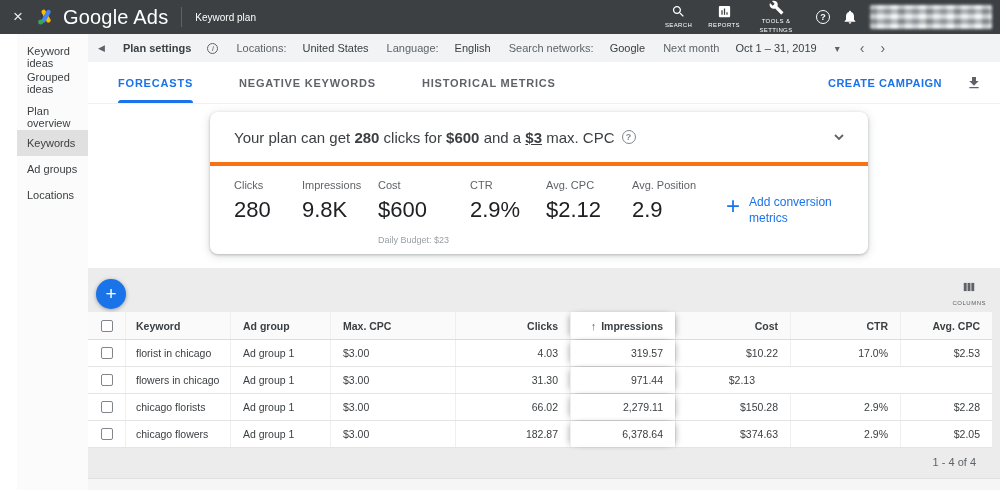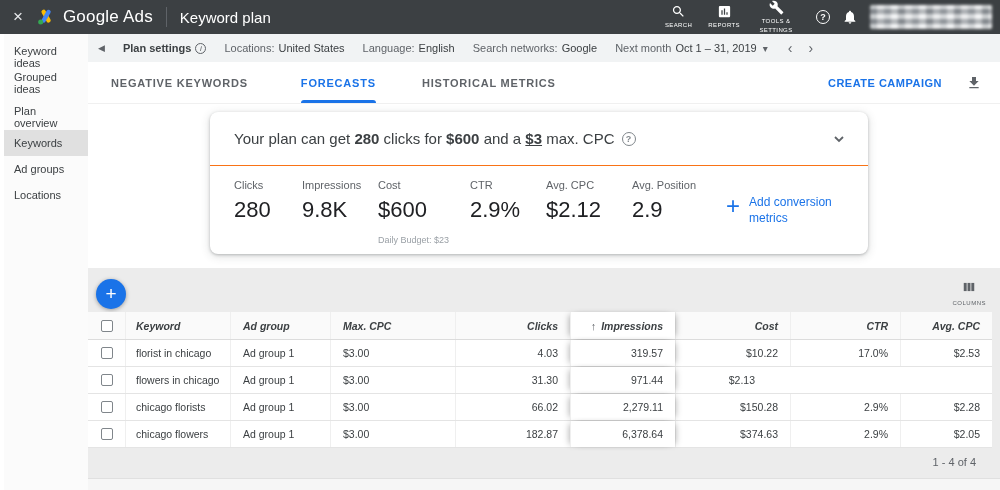--- a/index.html
+++ b/index.html
@@ -5,52 +5,52 @@
   * { margin:0; padding:0; box-sizing:border-box; }
   body { background:#ddd; }
   .page { position:relative; width:1000px; height:490px; background:#fff;
           font-family:"Liberation Sans", sans-serif; overflow:hidden; }
 
   
   .topbar { position:absolute; left:0; top:0; width:100%; height:34px; background:#3c4043;
             display:flex; align-items:center; color:#fff; z-index:10; }
   .close { font-size:17px; color:#e8eaed; padding:0 13px; cursor:pointer; }
   .logo svg { display:block; }
-  .brand { font-size:17px; margin-left:7px; letter-spacing:.2px; }
+  .brand { font-size:20px; margin-left:7px; letter-spacing:.2px; }
   .tb-div { width:1px; height:20px; background:#5f6368; margin:0 13px; }
-  .ptitle { font-size:15px; }
+  .ptitle { font-size:10px; }
   .spacer { flex:1; }
   .tb-action { display:flex; flex-direction:column; align-items:center; margin-right:16px; cursor:pointer; }
   .tb-action svg { display:block; }
   .tb-action .lbl { font-size:6px; letter-spacing:.4px; margin-top:2px; text-align:center;
                     max-width:40px; line-height:1.35; }
   .help-circle { width:14px; height:14px; border:1.5px solid #fff; border-radius:50%; font-size:9px;
                  font-weight:bold; display:flex; align-items:center; justify-content:center;
                  margin:0 12px 0 4px; cursor:pointer; flex:none; }
   .bell { margin-right:12px; cursor:pointer; display:flex; }
   .account-blur { width:122px; height:24px; margin-right:8px; border-radius:2px;
     background-image:
       repeating-linear-gradient(0deg, rgba(255,255,255,.55) 0 5px, rgba(110,115,120,.45) 5px 10px),
       repeating-linear-gradient(90deg, #8f949a 0 7px, #dcdee1 7px 14px, #a7acb2 14px 21px, #eceef0 21px 28px);
     filter:blur(1.5px); cursor:pointer; }
 
   
-  .sidebar { position:absolute; left:4px; top:34px; width:88px; bottom:0; background:#fbfbfb;
+  .sidebar { position:absolute; left:17px; top:34px; width:88px; bottom:0; background:#fbfbfb;
              padding-top:10px; border-right:1px solid #f0f0f0; }
   .side-item { height:26px; display:flex; align-items:center; padding:0 10px; font-size:11px;
                color:#3c4043; cursor:pointer; }
   .side-item.selected { background:#e0e0e0; }
   .side-group2 { margin-top:8px; }
 
   
   .settingsbar { position:absolute; left:88px; top:34px; right:0; height:28px; background:#f1f3f4;
                  display:flex; align-items:center; font-size:11px; color:#5f6368; gap:18px;
                  padding-left:10px; }
   .back { font-size:9px; cursor:pointer; color:#5f6368; }
-  .sb-group { display:flex; align-items:center; gap:4px; cursor:pointer; white-space:nowrap;text-align:right; }
+  .sb-group { display:flex; align-items:center; gap:16px; cursor:pointer; white-space:nowrap;text-align:right; }
   .sb-strong { color:#3c4043; font-weight:bold; }
   .sb-val { color:#3c4043; }
   .info-circle { width:11px; height:11px; border:1px solid #5f6368; border-radius:50%; font-size:8px;
                  display:inline-flex; align-items:center; justify-content:center; font-style:italic; }
   .caret { font-size:10px; color:#5f6368; margin-left:2px; }
   .pager-arrows { display:flex; gap:16px; font-size:14px; color:#5f6368; margin-left:2px; }
   .pager-arrows span { cursor:pointer; line-height:1; }
 
   
   .tabsrow { position:absolute; left:88px; top:62px; right:0; height:42px; background:#fff;
@@ -65,21 +65,21 @@
   .create { margin-left:auto; font-size:11px; font-weight:bold; letter-spacing:.5px; color:#1a73e8;
             cursor:pointer; white-space:nowrap; }
   .dl { margin:0 18px 0 24px; cursor:pointer; display:flex; }
 
   
   .card-region { position:absolute; left:88px; top:104px; right:0; height:164px; background:#fff; }
   .summary-card { position:absolute; left:122px; top:8px; width:658px; height:142px; background:#fff;
                   border-radius:8px;
                   box-shadow:0 1px 3px rgba(60,64,67,.3), 0 2px 8px 1px rgba(60,64,67,.15); }
   .card-head { display:flex; align-items:center; height:54px; padding:0 20px 0 24px; font-size:15px;
-               color:#3c4043; border-bottom:1px solid #f97316; }
+               color:#3c4043; border-bottom:4px solid #f97316; }
   .hl .b { font-weight:bold; }
   .hl .u { font-weight:bold; text-decoration:underline; }
   .qmark { width:14px; height:14px; border:1px solid #80868b; color:#80868b; border-radius:50%;
            font-size:9px; font-weight:bold; display:inline-flex; align-items:center;
            justify-content:center; margin-left:7px; flex:none; cursor:pointer; }
   .card-chevron { margin-left:auto; cursor:pointer; display:flex; }
   .card-metrics { display:flex; align-items:flex-start; padding:13px 24px 0; }
   .m-label { font-size:11px; color:#5f6368; margin-bottom:6px; }
   .m-value { font-size:22px; color:#202124; }
   .m-sub { font-size:9px; color:#9aa0a6; margin-top:12px; }
@@ -105,21 +105,21 @@
           color:#3c4043; border-left:1px solid #efefef; overflow:hidden; white-space:nowrap; }
   .c0 { width:37px; justify-content:center; padding:0; border-left:none; }
   .c1 { width:105px; padding:0 10px; }
   .c2 { width:100px; }
   .c3 { width:125px; }
   .c4 { width:115px; justify-content:flex-end; }
   .c5 { width:105px; justify-content:flex-end; }
   .c6 { width:115px; justify-content:flex-end; }
   .c7 { width:110px; justify-content:flex-end; }
   .c8 { width:92px;  justify-content:flex-end; }
-  .thead .cell { font-weight:bold;font-style:italic; }
+  .thead .cell { font-weight:bold; }
   .hi { background:#fff; position:relative; z-index:2;
         box-shadow:-4px 0 6px -3px rgba(0,0,0,.28), 4px 0 6px -3px rgba(0,0,0,.28); }
   .sort { color:#5f6368; margin-right:5px; font-weight:normal; font-size:11px; }
   .checkbox { width:12px; height:12px; border:1.5px solid #80868b; border-radius:2px; background:#fff;
               cursor:pointer; flex:none; }
   .pagination { position:absolute; right:24px; top:188px; font-size:11px; color:#5f6368; }
   .bottom-strip { position:absolute; left:0; right:0; bottom:0; height:12px; background:#f6f6f6;
                   border-top:1px solid #e0e0e0; }
 </style>
 </head>
@@ -215,22 +215,22 @@
       <span class="sb-val">Oct 1 – 31, 2019</span>
       <span class="caret">▾</span>
     </span>
     <span class="pager-arrows">
       <span>‹</span>
       <span>›</span>
     </span>
   </div>
 
   <div class="tabsrow">
+    <div class="tab first active">FORECASTS</div>
     <div class="tab">NEGATIVE KEYWORDS</div>
-    <div class="tab first active">FORECASTS</div>
     <div class="tab">HISTORICAL METRICS</div>
     <div class="create">CREATE CAMPAIGN</div>
     <span class="dl">
       <svg width="16" height="16" viewBox="0 0 24 24" fill="#5f6368">
         <path d="M19 9h-4V3H9v6H5l7 7 7-7zM5 18v2h14v-2H5z"></path>
       </svg>
     </span>
   </div>
 
   <div class="card-region">

